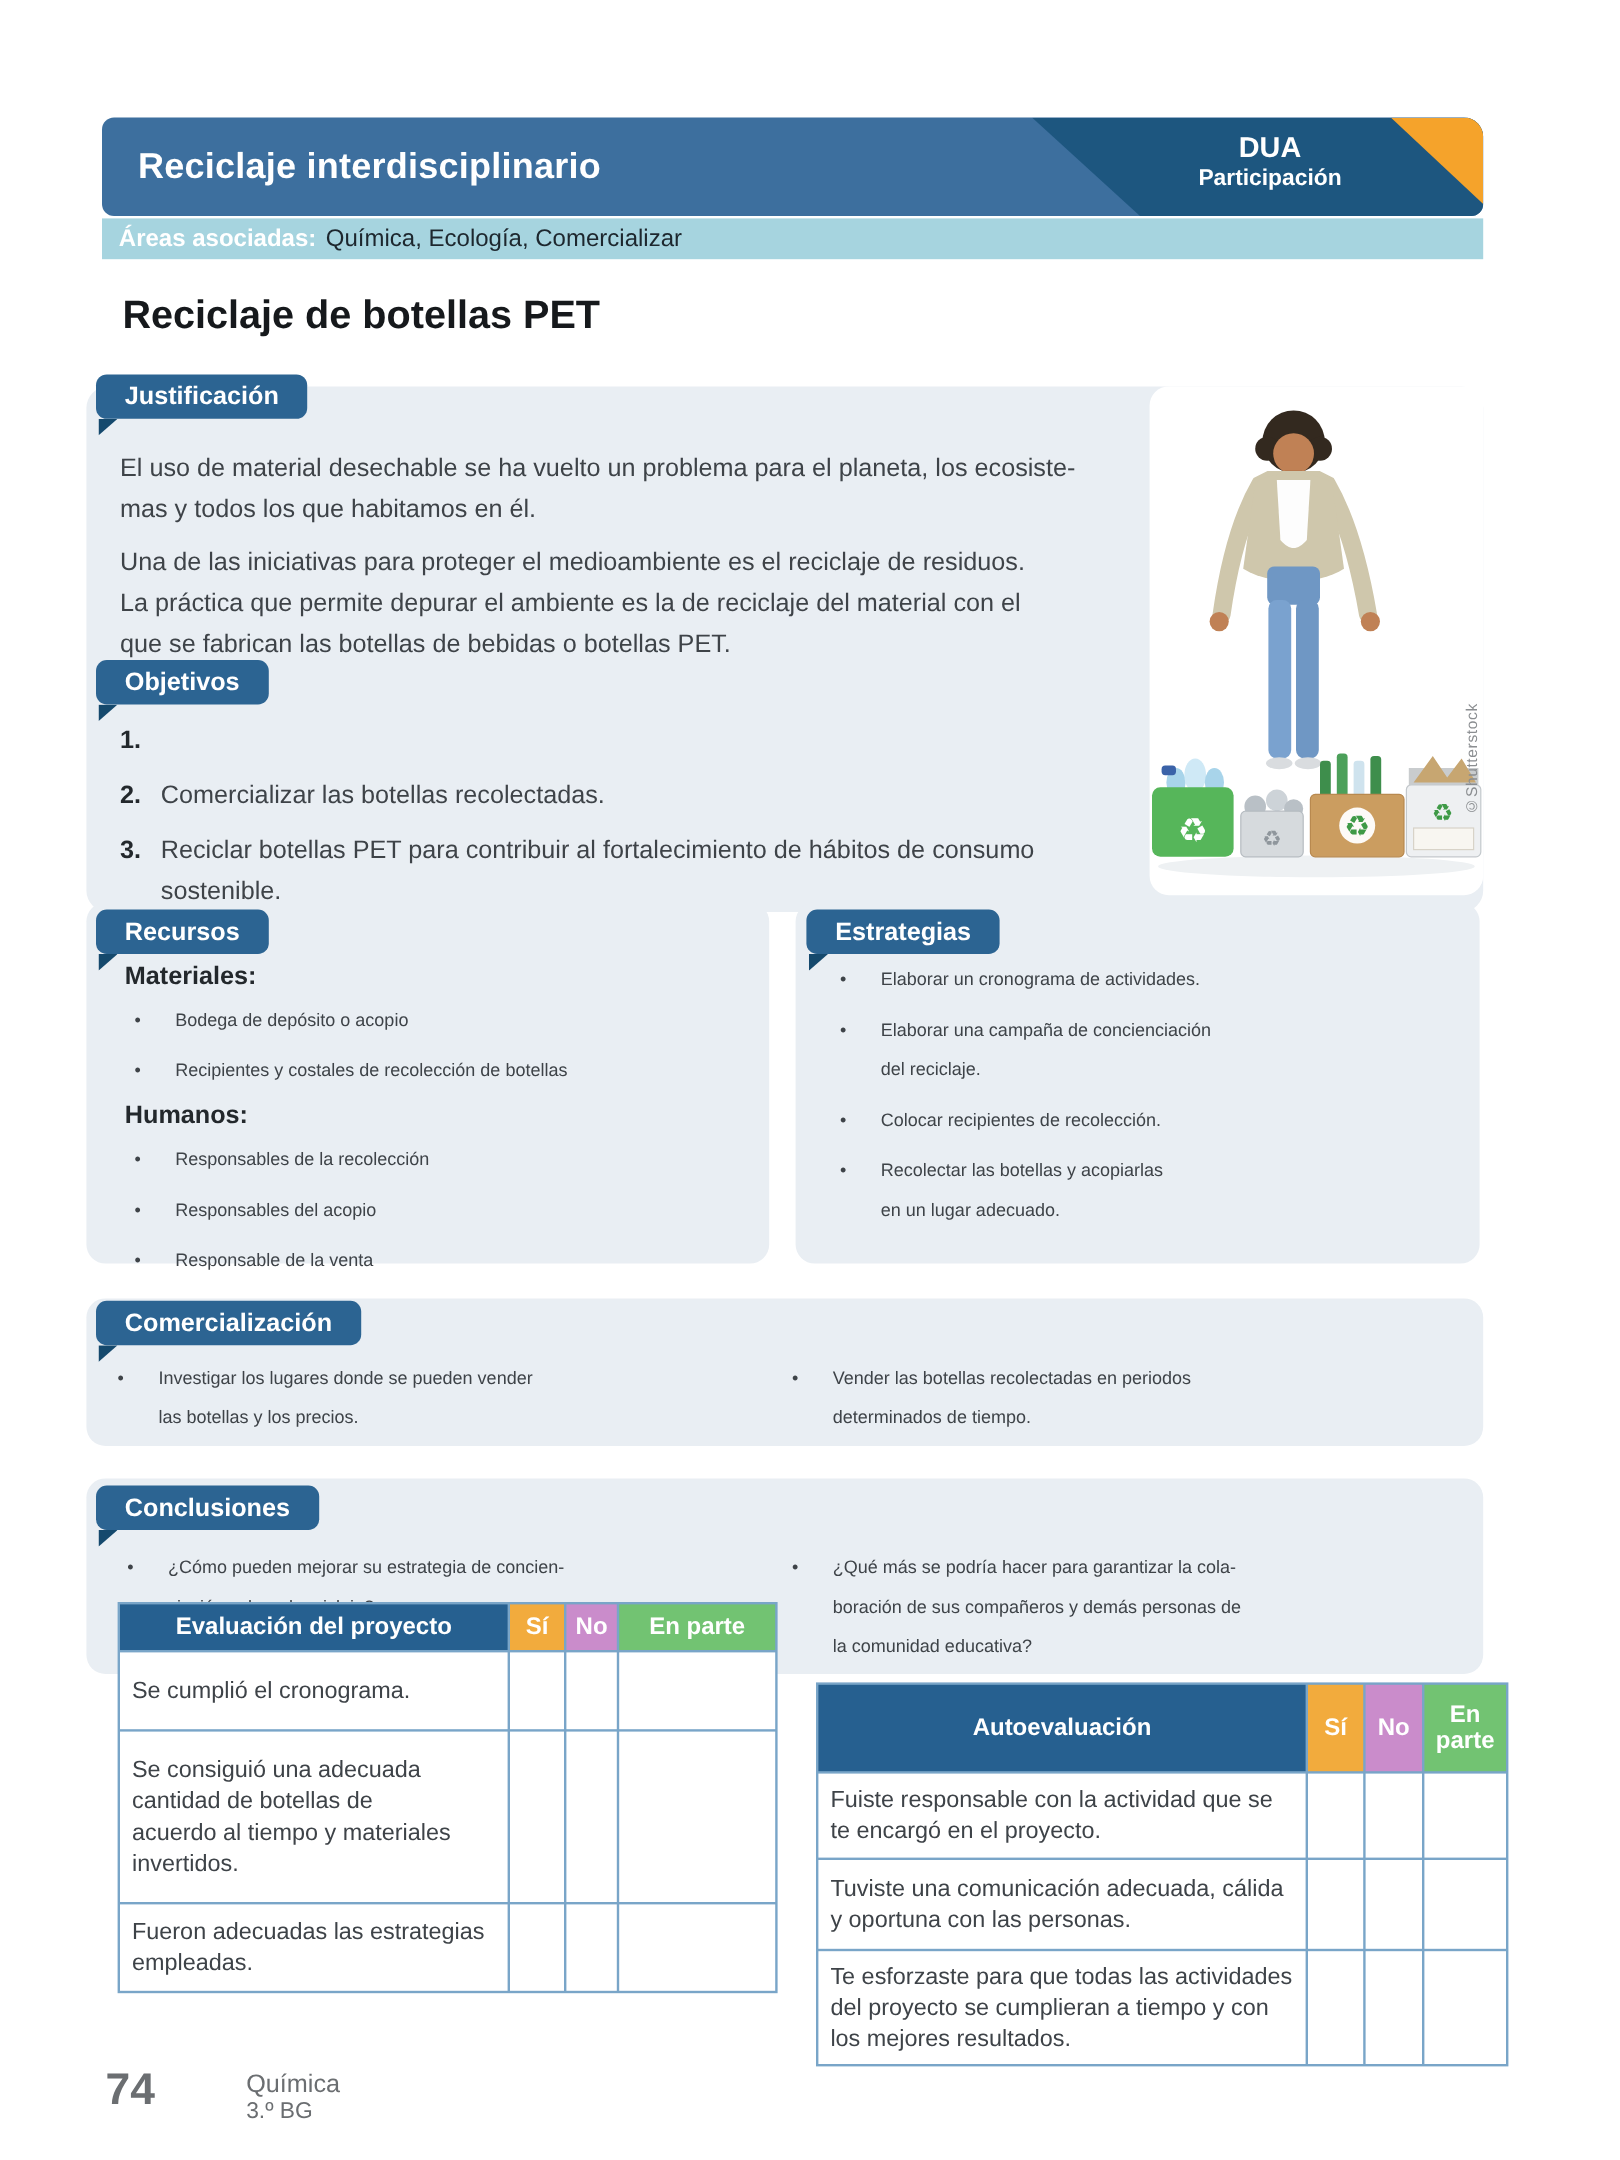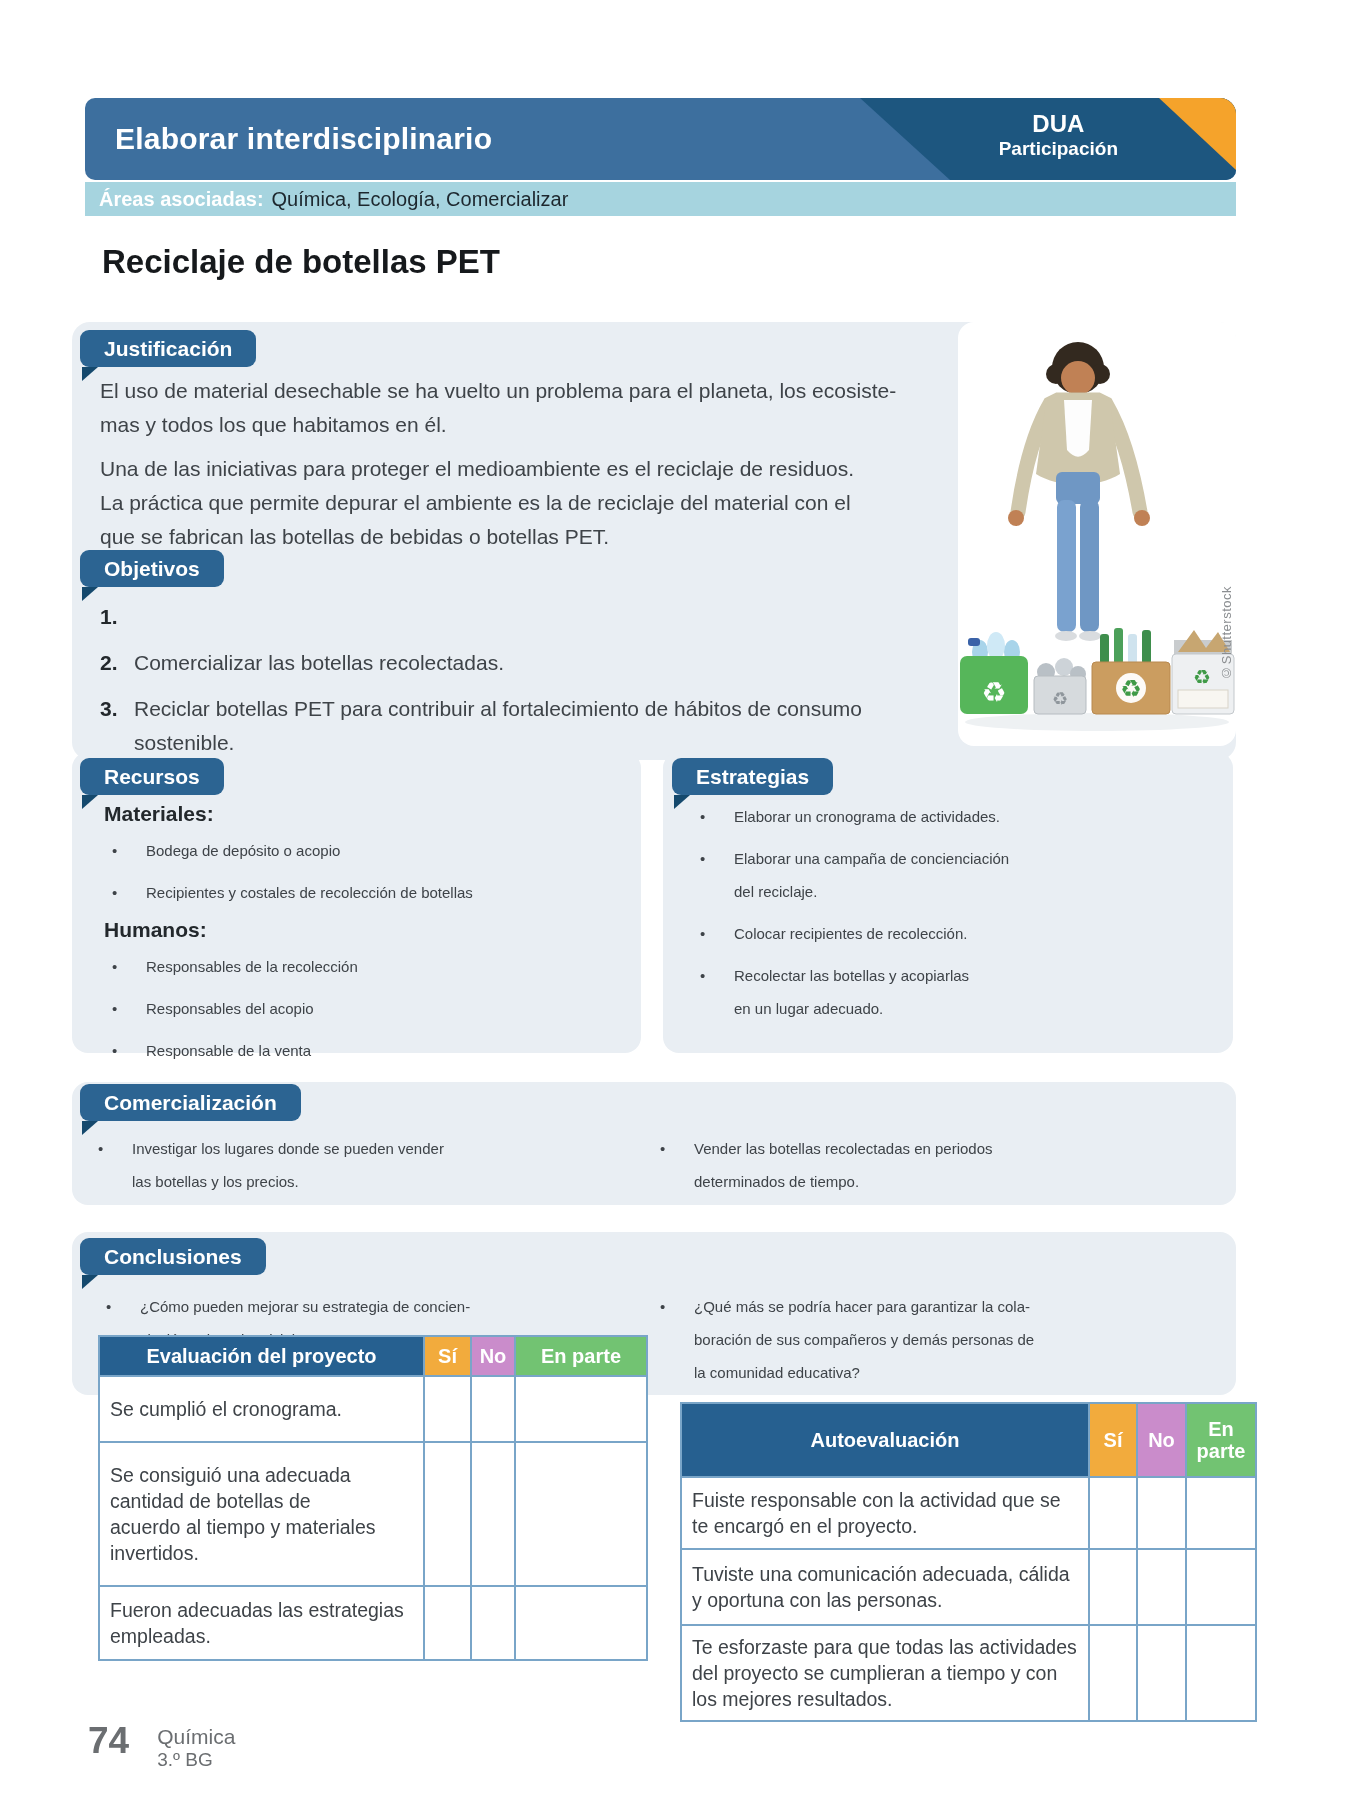--- a/index.html
+++ b/index.html
@@ -61,53 +61,53 @@
   .etable .head-no { background:#ca8ccb; }
   .etable .head-ep { background:#72c372; line-height:1.1; }
   .etable .label-cell { font-size:19.5px; line-height:26px; padding:6px 10px; color:#3e4348; }
 
   .tbl-left { left:98px; top:1335px; grid-template-columns:323px 45px 42px 130px;
               grid-template-rows:38px 64px 142px 72px; }
   .tbl-right { left:680px; top:1402px; grid-template-columns:406px 46px 47px 68px;
                grid-template-rows:72px 70px 74px 94px; }
 
   
-  .footer { position:absolute; left:88px; top:1722px; display:flex; align-items:flex-start; color:#6b6e71; }
+  .footer { position:absolute; left:88px; top:1722px; display:flex; align-items:flex-start; color:#6b6e71;gap:48px; }
   .footer .pnum { font-size:37px; font-weight:bold; line-height:1; }
   .footer .course { margin-left:28px; font-size:21px; line-height:1.2; margin-top:2px; }
   .footer .grade { font-size:19px; }
 
   .col-left  { position:absolute; width:470px; }
   .col-right { position:absolute; width:500px; }
 </style>
 </head>
 <body>
 
 <div class="page">
 
   <div class="banner">
     <div class="banner-dark"></div>
     <div class="banner-orange"></div>
-    <div class="banner-title">Elaborar interdisciplinario</div>
+    <div class="banner-title">Reciclaje interdisciplinario</div>
     <div class="dua-block">
       <div class="dua-title">DUA</div>
       <div class="dua-sub">Participación</div>
     </div>
   </div>
 
   <div class="areas-strip">
     <span class="areas-label">Áreas asociadas:</span>
     <span class="areas-value">Química, Ecología, Comercializar</span>
   </div>
 
   <h1 class="page-title">Reciclaje de botellas PET</h1>
 
   <div class="gbox" style="left:72px; top:322px; width:1164px; height:438px;"></div>
 
-  <div class="tab" style="left:80px; top:330px;text-align:center;">
+  <div class="tab" style="left:80px; top:312px;text-align:center;">
     <span>Justificación</span>
   </div>
   <div style="position:absolute; left:100px; top:374px; width:848px; z-index:1;">
     <p class="para pre">El uso de material desechable se ha vuelto un problema para el planeta, los ecosiste-
 mas y todos los que habitamos en él.</p>
     <p class="para pre">Una de las iniciativas para proteger el medioambiente es el reciclaje de residuos.
 La práctica que permite depurar el ambiente es la de reciclaje del material con el
 que se fabrican las botellas de bebidas o botellas PET.</p>
   </div>
 

